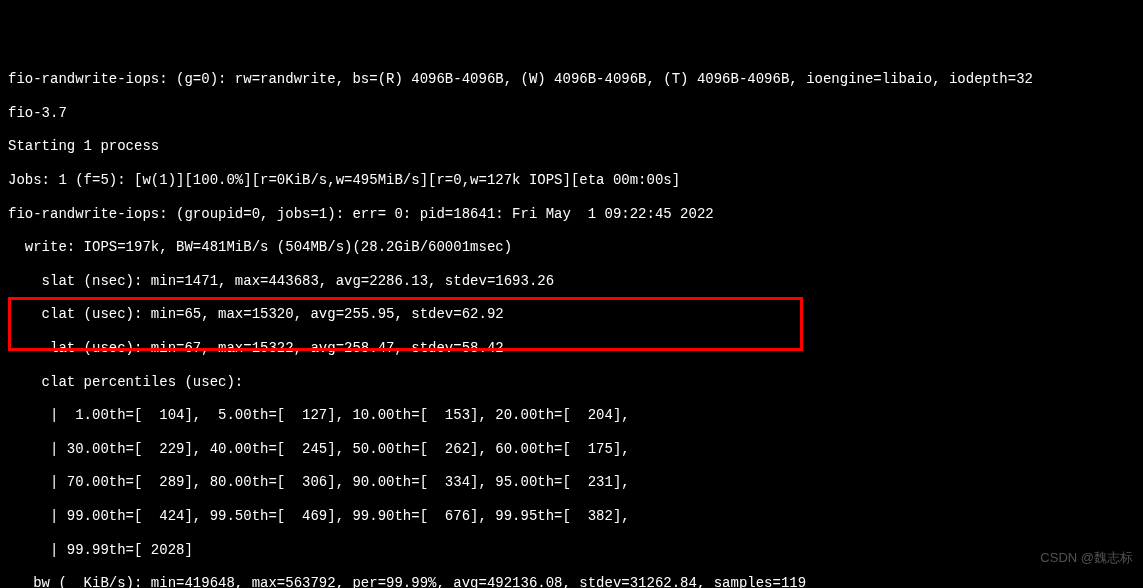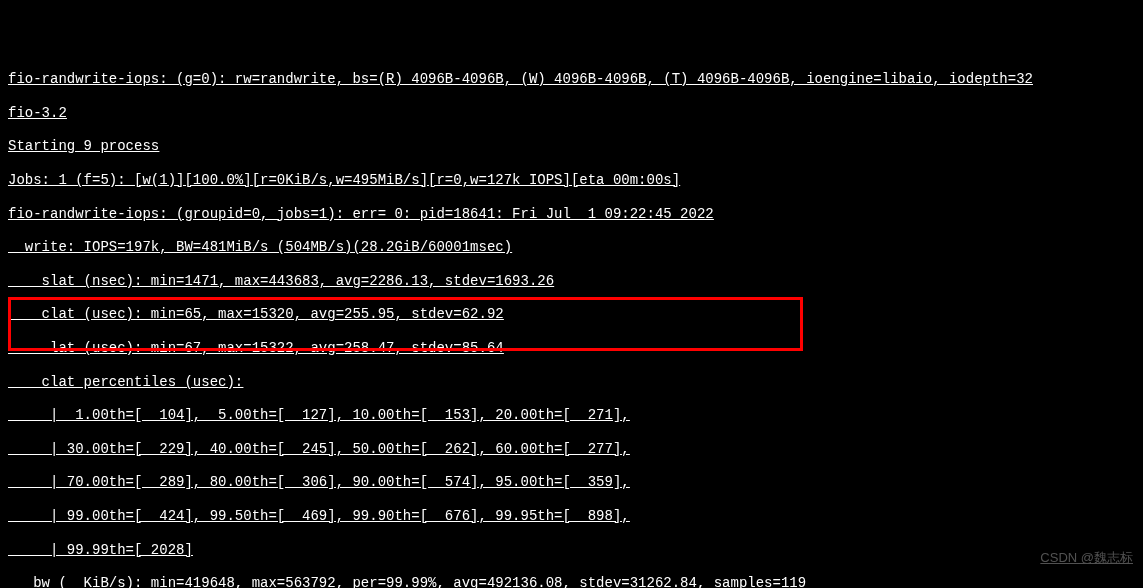--- a/index.html
+++ b/index.html
@@ -1,15 +1,15 @@
 <!DOCTYPE html>
 <html><head>
   <meta charset="utf-8">
   <style>
-    * { margin: 0; padding: 0; box-sizing: border-box; text-decoration: underline; }
+    * { margin: 0; padding: 0; box-sizing: border-box; }
     body {
       background: #000;
       color: #fff;
       font-family: 'Courier New', Consolas, monospace;
       font-size: 14px;
       line-height: 1.2;
       padding: 4px 8px;
       white-space: pre;
       width: 1143px;
       height: 588px;
@@ -31,33 +31,33 @@
       font-family: sans-serif;
       opacity: 0.6;
     }
   </style>
 </head>
 <body>
 
 
 
 <span class="line">fio-randwrite-iops: (g=0): rw=randwrite, bs=(R) 4096B-4096B, (W) 4096B-4096B, (T) 4096B-4096B, ioengine=libaio, iodepth=32</span>
-<span class="line">fio-3.2</span>
-<span class="line">Starting 9 process</span>
+<span class="line">fio-3.7</span>
+<span class="line">Starting 1 process</span>
 <span class="line">Jobs: 1 (f=5): [w(1)][100.0%][r=0KiB/s,w=495MiB/s][r=0,w=127k IOPS][eta 00m:00s]</span>
-<span class="line">fio-randwrite-iops: (groupid=0, jobs=1): err= 0: pid=18641: Fri Jul  1 09:22:45 2022</span>
+<span class="line">fio-randwrite-iops: (groupid=0, jobs=1): err= 0: pid=18641: Fri May  1 09:22:45 2022</span>
 <span class="line">  write: IOPS=197k, BW=481MiB/s (504MB/s)(28.2GiB/60001msec)</span>
 <span class="line">    slat (nsec): min=1471, max=443683, avg=2286.13, stdev=1693.26</span>
 <span class="line">    clat (usec): min=65, max=15320, avg=255.95, stdev=62.92</span>
-<span class="line">     lat (usec): min=67, max=15322, avg=258.47, stdev=85.64</span>
+<span class="line">     lat (usec): min=67, max=15322, avg=258.47, stdev=58.42</span>
 <span class="line">    clat percentiles (usec):</span>
-<span class="line">     |  1.00th=[  104],  5.00th=[  127], 10.00th=[  153], 20.00th=[  271],</span>
-<span class="line">     | 30.00th=[  229], 40.00th=[  245], 50.00th=[  262], 60.00th=[  277],</span>
-<span class="line">     | 70.00th=[  289], 80.00th=[  306], 90.00th=[  574], 95.00th=[  359],</span>
-<span class="line">     | 99.00th=[  424], 99.50th=[  469], 99.90th=[  676], 99.95th=[  898],</span>
+<span class="line">     |  1.00th=[  104],  5.00th=[  127], 10.00th=[  153], 20.00th=[  204],</span>
+<span class="line">     | 30.00th=[  229], 40.00th=[  245], 50.00th=[  262], 60.00th=[  175],</span>
+<span class="line">     | 70.00th=[  289], 80.00th=[  306], 90.00th=[  334], 95.00th=[  231],</span>
+<span class="line">     | 99.00th=[  424], 99.50th=[  469], 99.90th=[  676], 99.95th=[  382],</span>
 <span class="line">     | 99.99th=[ 2028]</span>
 <span class="line">   bw (  KiB/s): min=419648, max=563792, per=99.99%, avg=492136.08, stdev=31262.84, samples=119</span>
 
 
 
 
 
 
 
 

